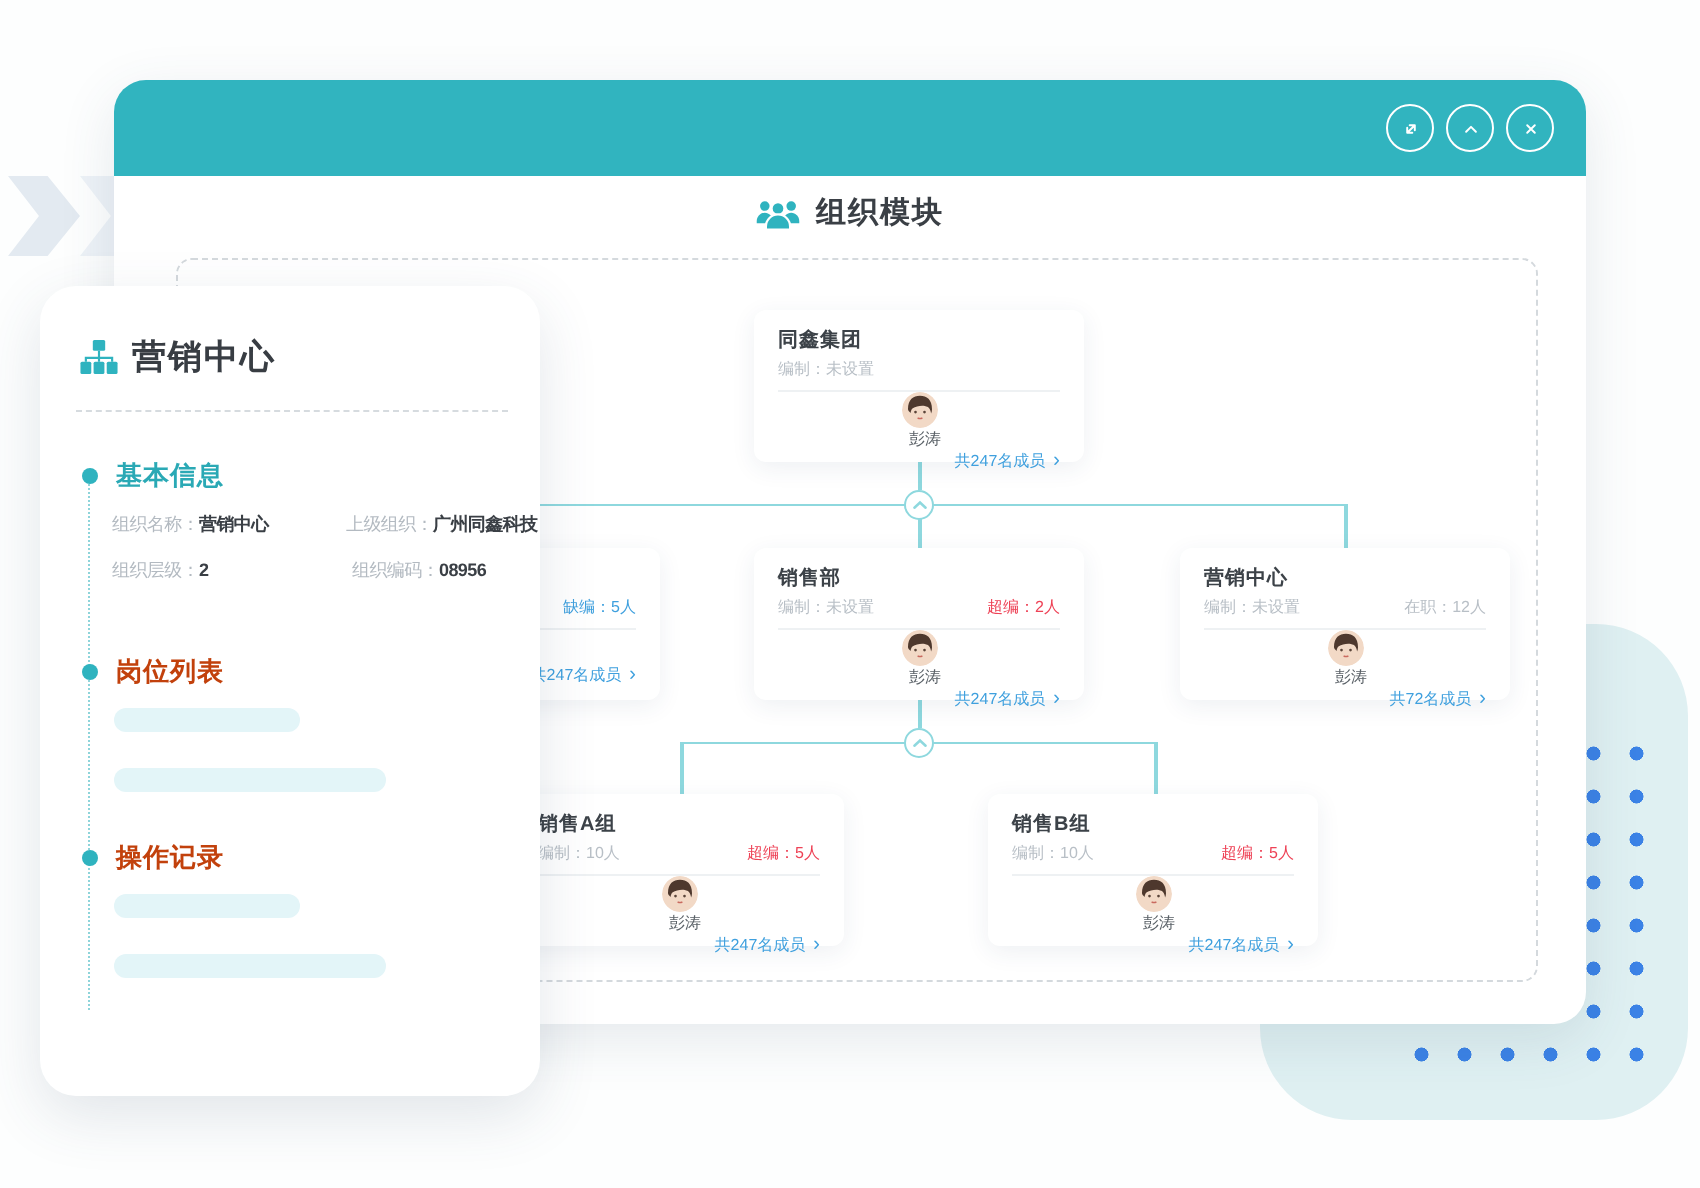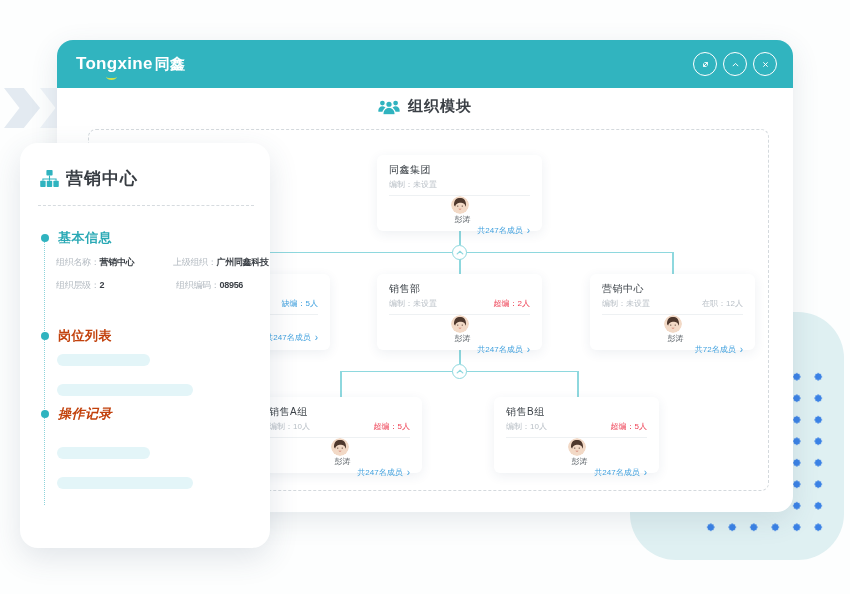--- a/index.html
+++ b/index.html
@@ -42,21 +42,21 @@
     display:flex; align-items:center; gap:8px; }
   .module-title .txt { font-size:15px; font-weight:bold; color:#3a3f45; letter-spacing:1px; }
 
   .dashed-box { position:absolute; left:31px; top:89px; width:681px; height:362px;
     border:1px dashed #d4d9dd; border-radius:8px; }
 
   
   .card { position:absolute; width:165px; height:76px; background:#ffffff; border-radius:6px;
     box-shadow:0 3px 12px rgba(40,70,100,0.08); padding:8px 12px 7px;
     display:flex; flex-direction:column; cursor:pointer; }
-  .card-title { font-size:10px; font-weight:normal; color:#3c4248; height:13px; letter-spacing:0.5px; }
+  .card-title { font-size:10px; font-weight:bold; color:#3c4248; height:13px; letter-spacing:0.5px; }
   .card-sub { display:flex; justify-content:space-between; align-items:center;
     font-size:8px; color:#b8bfc6; margin-top:3px; height:10px; }
   .badge-over { color:#ee4256; }
   .badge-short { color:#3fa0de; }
   .status-gray { color:#b8bfc6; }
   .card-divider { border-top:1px solid #eef1f3; margin-top:6px; }
   .card-footer { display:flex; align-items:center; margin-top:auto;flex-direction:column; }
   .avatar { width:18px; height:18px; border-radius:50%; overflow:hidden; flex:none; }
   .manager { font-size:8px; color:#5a6167; margin-left:6px; }
   .members-link { margin-left:auto; font-size:8px; color:#3fa0de; display:flex;
@@ -98,25 +98,20 @@
 <div id="stage">
 
   <div class="deco-chevron c1"></div>
   <div class="deco-chevron c2"></div>
   <div class="deco-rect"></div>
   <div class="deco-dots"></div>
 
   <div class="window">
 
     <div class="win-header">
-      <div class="logo">
-        <span>Tongxine</span>
-          <span class="cn">同鑫</span>
-        <span class="logo-smile"></span>
-      </div>
       <div class="win-controls">
         <div class="win-btn">
           <svg viewBox="0 0 24 24">
             <path d="M8.5 15.5 L15.5 8.5 M10.8 8.5 H15.5 V13.2 M13.2 15.5 H8.5 V10.8"></path>
           </svg>
         </div>
         <div class="win-btn">
           <svg viewBox="0 0 24 24">
             <path d="M7.5 14.5 L12 10 L16.5 14.5"></path>
           </svg>
@@ -340,21 +335,21 @@
       <span class="info-label">组织编码：</span><span class="info-value">08956</span>
     </div>
 
     <div class="sec-head" style="left:25px; top:184px;">
       <span class="sec-bullet"></span>
       <span class="txt">岗位列表</span>
     </div>
     <div class="skeleton" style="top:211px; width:93px;"></div>
     <div class="skeleton" style="top:241px; width:136px;"></div>
 
-    <div class="sec-head" style="left:25px; top:262px;font-style:italic;">
+    <div class="sec-head" style="left:25px; top:277px;">
       <span class="sec-bullet"></span>
       <span class="txt">操作记录</span>
     </div>
     <div class="skeleton" style="top:304px; width:93px;"></div>
     <div class="skeleton" style="top:334px; width:136px;"></div>
   </div>
 
 </div>
 
 </body></html>

